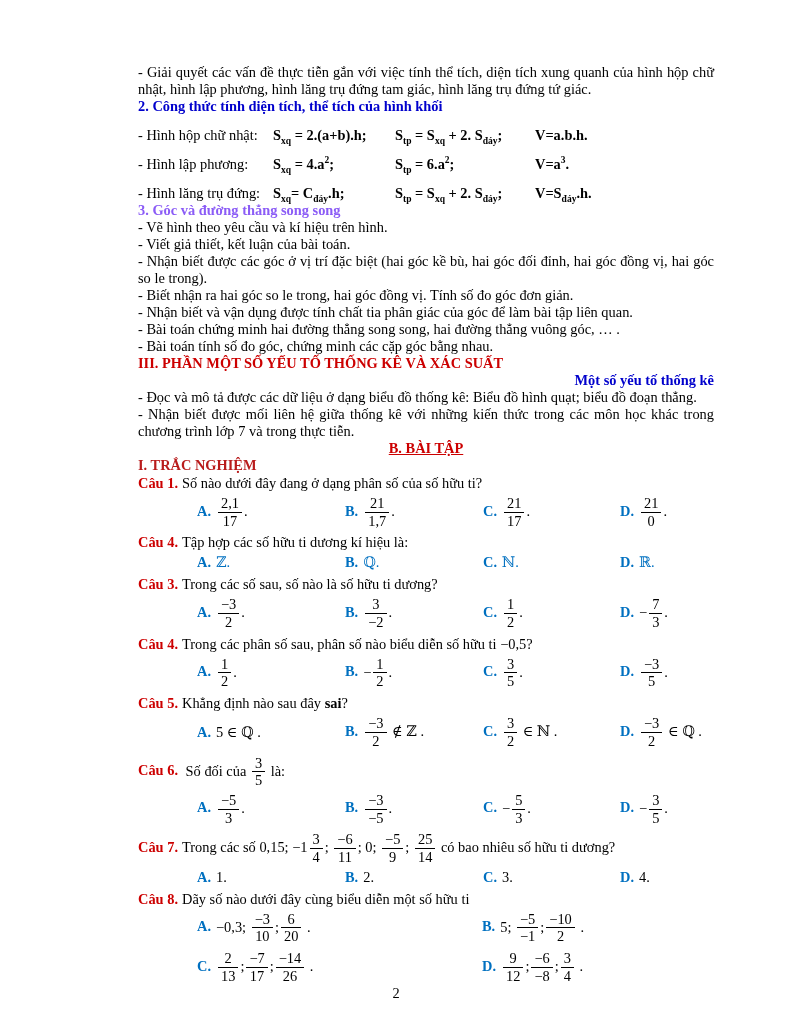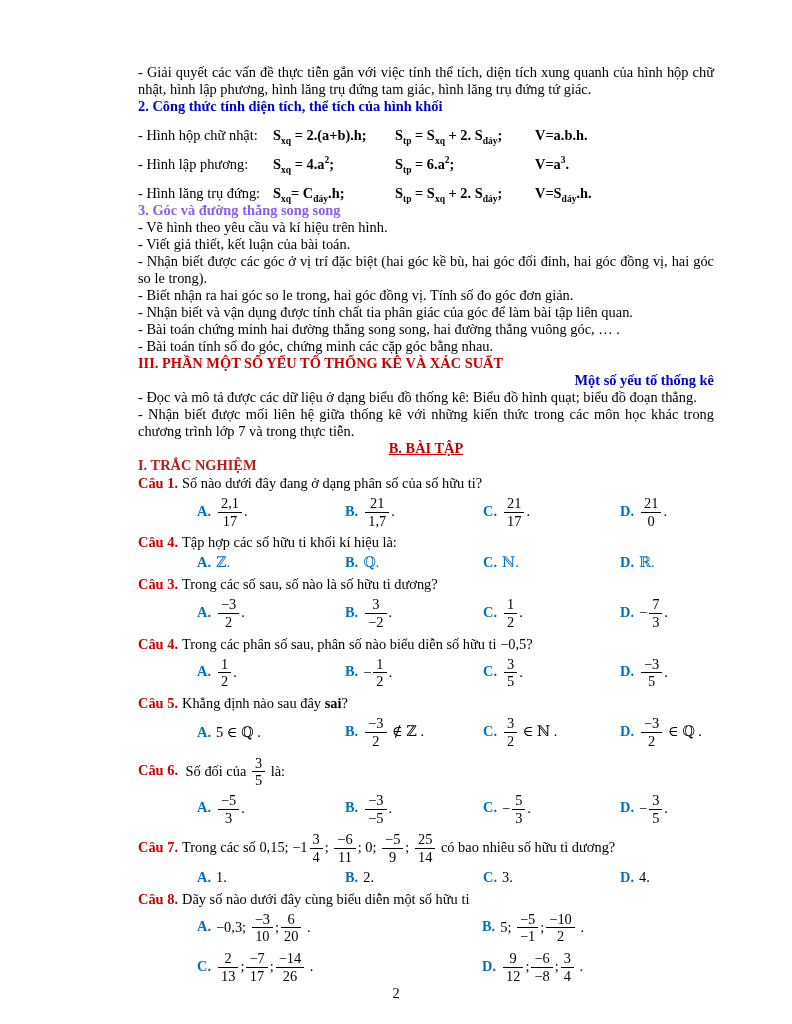--- a/index.html
+++ b/index.html
@@ -72,21 +72,21 @@
       <div class="line"><span>- Nhận biết được mối liên hệ giữa thống kê với những kiến thức trong các môn học khác trong chương trình lớp 7 và trong thực tiễn.</span></div>
       <div class="line center-line" style="color: rgb(204, 0, 0);">B. BÀI TẬP</div>
       <div class="line heading" style="color: #b91c1c;">I. TRẮC NGHIỆM</div>
       <div class="line question"><span class="q-label" style="color: rgb(204, 0, 0);">Câu 1.</span><span>Số nào dưới đây đang ở dạng phân số của số hữu ti?</span></div>
       <div class="options c4">
         <span class="opt"><span class="opt-label" style="color: rgb(0, 112, 192);">A.</span><span class="frac"><span class="num">2,1</span><span class="den">17</span></span><span>.</span></span>
         <span class="opt"><span class="opt-label" style="color: rgb(0, 112, 192);">B.</span><span class="frac"><span class="num">21</span><span class="den">1,7</span></span><span>.</span></span>
         <span class="opt"><span class="opt-label" style="color: rgb(0, 112, 192);">C.</span><span class="frac"><span class="num">21</span><span class="den">17</span></span><span>.</span></span>
         <span class="opt"><span class="opt-label" style="color: rgb(0, 112, 192);">D.</span><span class="frac"><span class="num">21</span><span class="den">0</span></span><span>.</span></span>
       </div>
-      <div class="line question"><span class="q-label" style="color: rgb(204, 0, 0);">Câu 4.</span><span>Tập hợp các số hữu ti khối kí hiệu là:</span></div>
+      <div class="line question"><span class="q-label" style="color: rgb(204, 0, 0);">Câu 4.</span><span>Tập hợp các số hữu ti dương kí hiệu là:</span></div>
       <div class="options c4">
         <span class="opt"><span class="opt-label" style="color: rgb(0, 112, 192);">A.</span><span style="color: rgb(0, 112, 192);">ℤ.</span></span>
         <span class="opt"><span class="opt-label" style="color: rgb(0, 112, 192);">B.</span><span style="color: rgb(0, 112, 192);">ℚ.</span></span>
         <span class="opt"><span class="opt-label" style="color: rgb(0, 112, 192);">C.</span><span style="color: rgb(0, 112, 192);">ℕ.</span></span>
         <span class="opt"><span class="opt-label" style="color: rgb(0, 112, 192);">D.</span><span style="color: rgb(0, 112, 192);">ℝ.</span></span>
       </div>
       <div class="line question"><span class="q-label" style="color: rgb(204, 0, 0);">Câu 3.</span><span>Trong các số sau, số nào là số hữu ti dương?</span></div>
       <div class="options c4">
         <span class="opt"><span class="opt-label" style="color: rgb(0, 112, 192);">A.</span><span class="frac"><span class="num">−3</span><span class="den">2</span></span><span>.</span></span>
         <span class="opt"><span class="opt-label" style="color: rgb(0, 112, 192);">B.</span><span class="frac"><span class="num">3</span><span class="den">−2</span></span><span>.</span></span>

